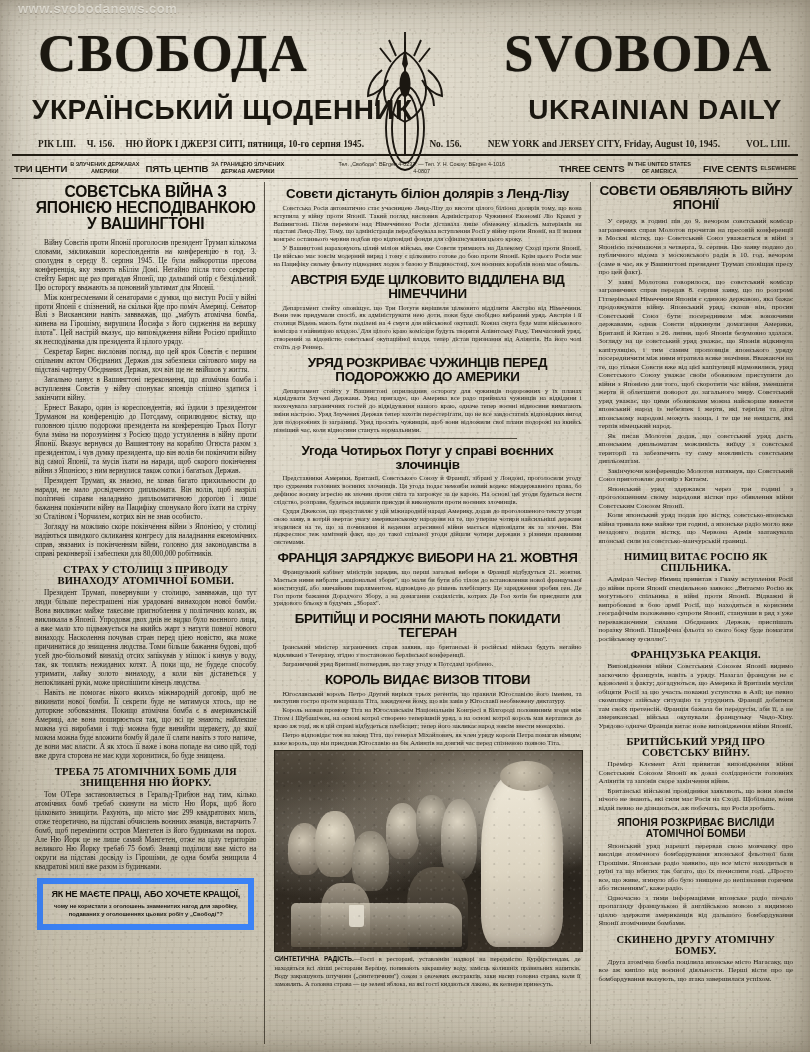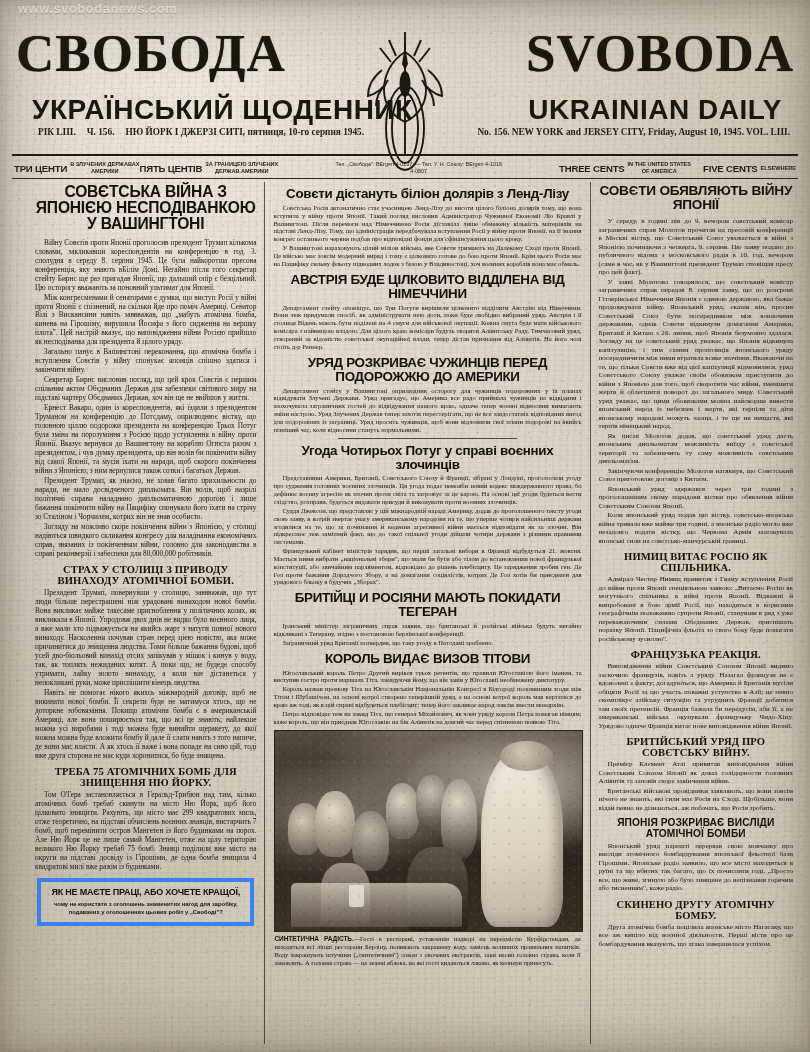--- a/index.html
+++ b/index.html
@@ -44,21 +44,21 @@
     color:rgba(245,243,235,.62);
     text-shadow:0 1px 0 rgba(60,50,40,.25);
     pointer-events:none;
     margin-left:12px;
   }
 
   
   .masthead{position:absolute;left:0;right:0;top:14px;height:140px;}
   .mast-row{
     display:flex;align-items:center;justify-content:center;
-    height:78px;padding:0 2px;gap:4px;
+    height:78px;padding:0 24px;gap:4px;
   }
   .mast-title{
     font-family:"Liberation Serif", serif;
     font-weight:700;
     font-size:53px;
     line-height:.92;
     letter-spacing:1px;
     color:#1a1710;
     white-space:nowrap;
     text-shadow:0 0 1px rgba(0,0,0,.6);
@@ -75,27 +75,27 @@
     font-weight:700;
     font-size:28px;
     letter-spacing:.5px;
     color:#1a1710;
     white-space:nowrap;
   }
   .mast-sub.left{flex:1;text-align:left;padding-left:18px;}
   .mast-sub.right{flex:1;text-align:right;padding-right:14px;}
 
   .dateline{
-    position:absolute;left:14px;right:14px;top:124px;height:16px;
+    position:absolute;left:14px;right:14px;top:136px;height:16px;
     display:flex;align-items:center;justify-content:space-between;
     font-family:"Liberation Serif", serif;
     font-size:9.3px;font-weight:700;color:#201c14;white-space:nowrap;
   }
   .dl-left{display:flex;gap:11px;align-items:baseline;padding-left:24px;}
-  .dl-right{display:flex;gap:2px;align-items:flex-end;padding-right:6px;}
+  .dl-right{display:flex;gap:26px;align-items:flex-end;padding-right:6px;}
 
   .rule-thick{position:absolute;left:12px;right:12px;height:2px;background:#201c13;}
   .rule-thin{position:absolute;left:12px;right:12px;height:1px;background:#2a251a;}
 
   .pricebar{
     position:absolute;left:14px;right:14px;top:158px;height:20px;
     display:flex;align-items:center;font-size:6.4px;color:#221e15;
   }
   .pb-cell{display:flex;align-items:center;gap:3px;}
   .pb-big{
@@ -147,21 +147,21 @@
     hyphens:auto;
   }
   .col.c2 p.body{font-size:6.6px;line-height:1.19;}
   .col.c3 p.body{font-size:7.1px;line-height:1.2;}
   .hr-short{
     width:58%;margin:4px auto 4px;height:1px;background:#2c271c;opacity:.8;
   }
 
   
   .adbox{
-    border:4px solid #3b82f6;
+    border:6px solid #3b82f6;
     margin:7px 2px 0;
     padding:5px 6px 6px;
     text-align:center;
     background:rgba(255,253,246,.12);
   }
   .adbox .ad-h{
     font-family:"Liberation Sans", sans-serif;
     font-weight:700;font-size:9px;letter-spacing:-.2px;margin-bottom:4px;color:#14110b;
   }
   .adbox .ad-b{
@@ -276,21 +276,21 @@
   </div>
 
   <div class="rule-thick" style="top:154px"></div>
 
   <div class="pricebar">
     <div class="pb-cell">
       <span class="pb-big">ТРИ ЦЕНТИ</span>
       <span class="pb-small" style="white-space:pre-line">В ЗЛУЧЕНИХ ДЕРЖАВАХ
 АМЕРИКИ</span>
     </div>
-    <div class="pb-cell" style="margin-left:0">
+    <div class="pb-cell" style="margin-left:6px">
       <span class="pb-big">ПЯТЬ ЦЕНТІВ</span>
       <span class="pb-small" style="white-space:pre-line">ЗА ГРАНИЦЕЮ ЗЛУЧЕНИХ
 ДЕРЖАВ АМЕРИКИ</span>
     </div>
     <div class="pb-phone" style="white-space:pre-line">Тел. „Свобода": BErgen 4-0237. — Тел. У. Н. Союзу: BErgen 4-1016
 4-0807</div>
     <div class="pb-cell">
       <span class="pb-big">THREE CENTS</span>
       <span class="pb-small" style="white-space:pre-line">IN THE UNITED STATES
 OF AMERICA</span>
@@ -304,22 +304,22 @@
   <div class="rule-thin" style="top:178px"></div>
 
   <div class="cols">
 
     <div class="col c1">
       <div class="colpad">
         <h1 class="hl">СОВЄТСЬКА ВІЙНА З ЯПОНІЄЮ НЕСПОДІВАНКОЮ У ВАШИНГТОНІ</h1>
 
         <p class="body">Війну Совєтів проти Японії проголосив президент Трумап кількома словами, закликавши кореспондентів на конференцію в год. 3. сполудня в середу 8. серпня 1945. Це була найкоротша пресова конференція, яку знають вБілім Домі. Негайно після того секретар стейту Бирнс ще раз пригадав Японії, що дальший опір є безцільний. Цю осторогу вважають за поновний ультимат для Японії.</p>
         <p class="body">Між конгресменами й сенаторами є думки, що виступ Росії у війні проти Японії є спізнений, на скільки йде про поміч Америці. Сенатор Вілі з Вискансини навіть заввважав, що „мабуть атомічна бомба, кинена на Гірошіму, вирушила Йосифа з його сидження на вершку плота". Цей настрій вказує, що виповідження війни Росією прийшло як несподіванка для президента й цілого уряду.</p>
+        <p class="body">Секретар Бирнс висловив погляд, що цей крок Совєтів є першим спільним актом Обєднаних Держав для забезпеки світового миру на підставі чартеру Обєднаних Держав, хоч він ще не ввійшов у життя.</p>
         <p class="body">Загально панує в Вашингтоні переконання, що атомічна бомба і вступлення Совєтів у війну спонукає японців спішно здатися і закінчити війну.</p>
-        <p class="body">Секретар Бирнс висловив погляд, що цей крок Совєтів є першим спільним актом Обєднаних Держав для забезпеки світового миру на підставі чартеру Обєднаних Держав, хоч він ще не ввійшов у життя.</p>
         <p class="body">Ернест Вакаро, один із кореспондентів, які їздили з президентом Труманом на конференцію до Потсдаму, оприлюднює вістку, що головною ціллю подорожи президента на конференцію Трьох Потуг була зміна на порозуміння з Росією щодо устуилення в війну проти Японії. Вказує вернувся до Вашингтону на кораблю Огюста разом з президентом, і чув думку президента, що він волів би покінчити війну від самої Японії, та мусів їхати на наради, щоб скорого покінчення війни з Японією; з ним вернулися також сотки і багатьох Держав.</p>
         <p class="body">Президент Трумап, як знаємо, не ховав багато прихильности до наради, не мало досвідченого дипльомата. Він волів, щоб назрілі політичні справи наладнано дипльоматичною дорогою і лише бажання покінчити війну на Пацифіку спонукало його їхати на стрічу зо Сталіном і Чорчилем, котрих він не знав особисто.</p>
         <p class="body">Зогляду на можливо скоре покінчення війни з Японією, у столиці надіються швидкого скликання конгресу для наладнання економічних справ, звязаних із покінченням війни, головно для законодавства в справі реконверзії і забеспеки для 80,000,000 робітників.</p>
 
         <h3 class="hl serif">СТРАХ У СТОЛИЦІ З ПРИВОДУ ВИНАХОДУ АТОМІЧНОЇ БОМБИ.</h3>
         <p class="body">Президент Трумап, повернувши у столицю, заввважав, що тут люди більше перестрашені ніж урадовані винаходом нової бомби. Вона викликає майже такесаме пригноблення у політичних колах, як викликала в Японії. Упродовж двох днів не видко було воєнного лиця, а вже мало хто підважується на якийсь жарт з натуги повної нового винаходу. Насколення почував стран перед ціею новістю, яка може причинитися до знищення людства. Томи більше бажання будові, щоб усей дво-біольовий винахід отсих запікував у мішок і кинув у воду, так, як топлять нежиданих котят. А поки що, не будеде способу утримати, лайку золото винаходу, а коли він дістанеться у непокликані руки, може приспішити кінець людства.</p>
         <p class="body">Навіть не помогає нікого якихсь міжнародній договір, щоб не викинати нової бомби. Її секрети буде не матимуся хтось, що не доторкне зобовязання. Покищо атомічна бомба є в американській Америці, але вона поширюється так, що всі це знають; найлекше можна усі виробами і тоді можна буде винийти щеракету, до якої можна можна буде вложити бомбу й дале її слати навіть з того напиче, де вони мас власти. А як хтось її важе і вона попаде на сиво цій, тоді вже друга сторона не має куди хоронитися, бо буде знищена.</p>
 
         <h3 class="hl serif">ТРЕБА 75 АТОМІЧНИХ БОМБ ДЛЯ ЗНИЩЕННЯ НЮ ЙОРКУ.</h3>
         <p class="body">Том О'Гера застановляється в Геральд-Трибюн над тим, кілько атомічних бомб требаб скинути на місто Ню Йорк, щоб його цілковито знищити. Рахують, що місто має 299 квадратових миль, отже теоретично, на підставі обчислень воєнних знавців, вистарчить 7 бомб, щоб перемінити остров Мангетен із його будинками на порох. Але Ню Йорк це не лише самий Мангетен, отже на цілу територію великого Ню Йорку требаб 75 бомб. Знавці поділили вже місто на округи на підставі досвіду із Гірошіми, де одна бомба знищила 4 квадратові милі вже разом із будинками.</p>
@@ -344,20 +344,21 @@
 
         <h2 class="hl">УРЯД РОЗКРИВАЄ ЧУЖИНЦІВ ПЕРЕД ПОДОРОЖЖЮ ДО АМЕРИКИ</h2>
         <p class="body">Департамент стейту у Вашингтоні оприлюднив осторогу для чужинців подорожних у їх планах відвідувати Злучені Держави. Уряд пригадує, що Америка все радо приймала чужинців на відвідини і заохочувала заграничних гостей до відвідування нашого краю, одначе тепер воєнні відносини вимагають зміни настрою. Уряд Злучених Держав тепер захотів перестерігати, що не все завдостатніх відповідних вигод для подорожних із заграниці. Уряд просить чужинців, щоб вони відложили свої плани подорожі на якийсь пізніший час, коли відносини стануть нормальними.</p>
 
         <div class="hr-short"></div>
 
         <h2 class="hl">Угода Чотирьох Потуг у справі воєнних злочинців</h2>
         <p class="body">Представники Америки, Британії, Совєтського Союзу й Франції, зібрані у Лондоні, проголосили угоду про суджения головних воєнних злочинців. Ця угода подає немовби новий кодекс міждержавного права, бо дефінює воєнну агресію як злочин проти світа та загрожує за це карою. На основі цеї угоди будеться вести слідство, розправи, будеться видавати присуди й виконувати проти воєнних злочинців.</p>
         <p class="body">Суддя Джексон, що представляє у цій міжнародній нараді Америку, додав до проголошеного тексту угоди свою заяву, в котрій звертає увагу американському народови на те, що уперше чотири найсильніші держави згодилися на те, що за починання й ведення агресивної війни мається відповідати як за злочин. Він підкреслює теж замітний факт, що до такої спільної угоди дійшли чотири держави з різними правними системами.</p>
 
+        <h2 class="hl">ФРАНЦІЯ ЗАРЯДЖУЄ ВИБОРИ НА 21. ЖОВТНЯ</h2>
         <p class="body">Французький кабінет міністрів зарядив, що перші загальні вибори в Франції відбудуться 21. жовтня. Мається ними вибрати „національні збори", що мали би бути або тілом до встановлення нової французької конституції, або звичайним парляментом, відповідно до рішень плебісциту. Це зарядження зробив ген. Де Гол проти бажання Дорадчого Збору, а на домагання соціялістів, котрих Де Гол хотів би приєднати для урядового бльоку в будучих „Зборах".</p>
 
         <h2 class="hl">БРИТІЙЦІ И РОСІЯНИ МАЮТЬ ПОКИДАТИ ТЕГЕРАН</h2>
         <p class="body">Іранський міністер заграничних справ заявив, що британські й російські війська будуть негайно відкликані з Тегерану, згідно з постановою берлінської конференції.</p>
         <p class="body">Заграничний уряд Британії потвердив, що таку угоду в Потсдамі зроблено.</p>
 
         <h2 class="hl">КОРОЛЬ ВИДАЄ ВИЗОВ ТІТОВИ</h2>
         <p class="body">Югославський король Петро Другий вирікся трьох регентів, що правили Югославією його іменем, та виступив гостро проти маршала Тіта, закидуючи йому, що він завів у Югославії необмежену диктатуру.</p>
         <p class="body">Король назвав промову Тіта на Югославськім Національнім Конгресі в Білгороді половинним згоди між Тітом і Шубашічом, на основі котрої створено теперішній уряд, а на основі котрої король мав вертатися до краю аж тоді, як в цій справі відбудеться плебісцит; тепер його закликає народ зовсім знести монархію.</p>
         <p class="body">Петро відповідає теж на закид Тіта, що генерал Міхайлович, як член уряду короля Петра помагав німцям; каже король, що він приєднав Югославію на бік Аліянтів на довгий час перед спізненою появою Тіта.</p>
@@ -406,20 +407,21 @@
 
         <h3 class="hl serif">ФРАНЦУЗЬКА РЕАКЦІЯ.</h3>
         <p class="body">Виповідження війни Совєтським Союзом Японії видимо заскочило французів, навіть а уряду. Назагал французи не є вдоволені з факту; догадуються, що Америка й Британія мусіли обіцяти Росії за цю участь поважні уступства в Азії; це певно скомплікує азійську ситуацію та утруднить Франції добитися там своїх претенсій. Франція бажала би передусім, аби її, а не американські війська окупували французьку Чндо-Хіну. Урядово одначе Франція витає нове виповідження війни Японії.</p>
 
         <h3 class="hl serif">БРИТІЙСЬКИЙ УРЯД ПРО СОВЄТСЬКУ ВІЙНУ.</h3>
         <p class="body">Премієр Клємент Атлі привитав виповідження війни Совєтським Союзом Японії як доказ солідарности головних Аліянтів та заповів скоре закінчення війни.</p>
         <p class="body">Британські військові провідники заявляють, що вони зовсім нічого не знають, які сили має Росія на Сході. Щобільше, вони відай певно не дізнаються, аж побачать, що Росія зробить.</p>
 
         <h3 class="hl">ЯПОНІЯ РОЗКРИВАЄ ВИСЛІДИ АТОМІЧНОЇ БОМБИ</h3>
         <p class="body">Японський уряд нарешті перервав свою мовчанку про висліди атомічного бомбардування японської фльотної бази Гірошіми. Японське радіо заявило, що все місто находиться в руїні та що вбитих так багато, що їх почислити годі. „Просто все, що живе, згинуло або було знищене до непізнання горячим або тисненням", каже радіо.</p>
+        <p class="body">Одночасно з тими інформаціями японське радіо почало пропаганду французькою й англійською мовою з видимою ціллю здержати американців від дальшого бомбардування Японії атомічними бомбами.</p>
 
         <h3 class="hl serif">СКИНЕНО ДРУГУ АТОМІЧНУ БОМБУ.</h3>
         <p class="body">Друга атомічна бомба поцілила японське місто Нагасаку, що все аж кипіло від воєнної діяльности. Перші вісти про це бомбардування вказують, що атака завершилася успіхом.</p>
       </div>
     </div>
 
   </div>
 </div>
 
 <div id="vignette"></div>

